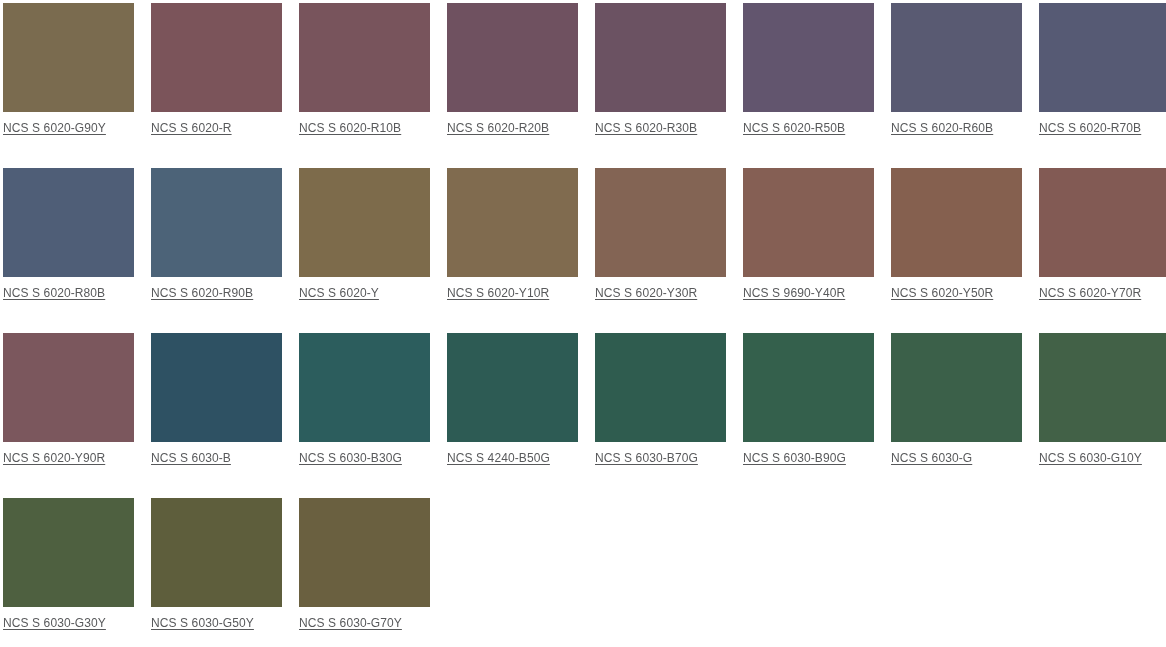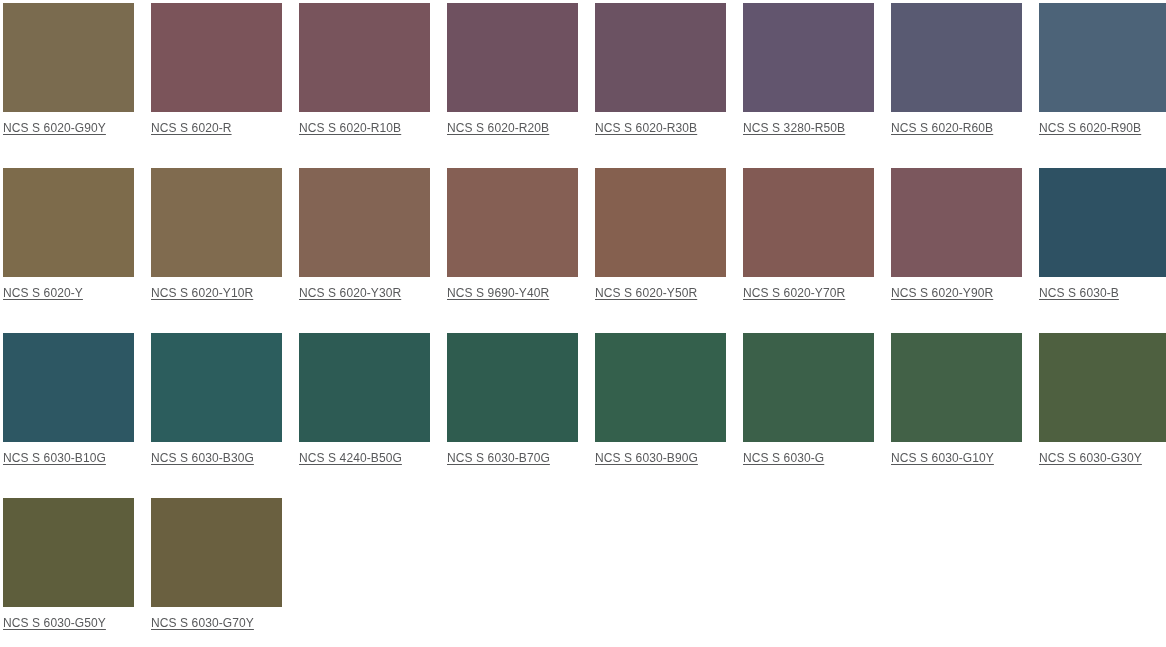--- a/index.html
+++ b/index.html
@@ -66,25 +66,33 @@
     <div class="swatch-cell">
       <div class="swatch-chip" style="background-color: rgb(111, 81, 96);"></div>
       <a class="swatch-label">NCS S 6020-R20B</a>
     </div>
     <div class="swatch-cell">
       <div class="swatch-chip" style="background-color: rgb(107, 82, 98);"></div>
       <a class="swatch-label">NCS S 6020-R30B</a>
     </div>
     <div class="swatch-cell">
       <div class="swatch-chip" style="background-color: rgb(98, 85, 110);"></div>
-      <a class="swatch-label">NCS S 3280-R50B</a>
+      <a class="swatch-label">NCS S 6020-R50B</a>
     </div>
     <div class="swatch-cell">
       <div class="swatch-chip" style="background-color: rgb(89, 90, 114);"></div>
       <a class="swatch-label">NCS S 6020-R60B</a>
+    </div>
+    <div class="swatch-cell">
+      <div class="swatch-chip" style="background-color: rgb(86, 90, 116);"></div>
+      <a class="swatch-label">NCS S 6020-R70B</a>
+    </div>
+    <div class="swatch-cell">
+      <div class="swatch-chip" style="background-color: rgb(79, 94, 119);"></div>
+      <a class="swatch-label">NCS S 6020-R80B</a>
     </div>
     <div class="swatch-cell">
       <div class="swatch-chip" style="background-color: rgb(76, 99, 120);"></div>
       <a class="swatch-label">NCS S 6020-R90B</a>
     </div>
     <div class="swatch-cell">
       <div class="swatch-chip" style="background-color: rgb(125, 107, 75);"></div>
       <a class="swatch-label">NCS S 6020-Y</a>
     </div>
     <div class="swatch-cell">
@@ -107,24 +115,20 @@
       <div class="swatch-chip" style="background-color: rgb(130, 90, 84);"></div>
       <a class="swatch-label">NCS S 6020-Y70R</a>
     </div>
     <div class="swatch-cell">
       <div class="swatch-chip" style="background-color: rgb(123, 87, 93);"></div>
       <a class="swatch-label">NCS S 6020-Y90R</a>
     </div>
     <div class="swatch-cell">
       <div class="swatch-chip" style="background-color: rgb(46, 81, 99);"></div>
       <a class="swatch-label">NCS S 6030-B</a>
-    </div>
-    <div class="swatch-cell">
-      <div class="swatch-chip" style="background-color: rgb(45, 87, 99);"></div>
-      <a class="swatch-label">NCS S 6030-B10G</a>
     </div>
     <div class="swatch-cell">
       <div class="swatch-chip" style="background-color: rgb(44, 93, 93);"></div>
       <a class="swatch-label">NCS S 6030-B30G</a>
     </div>
     <div class="swatch-cell">
       <div class="swatch-chip" style="background-color: rgb(45, 91, 84);"></div>
       <a class="swatch-label">NCS S 4240-B50G</a>
     </div>
     <div class="swatch-cell">

